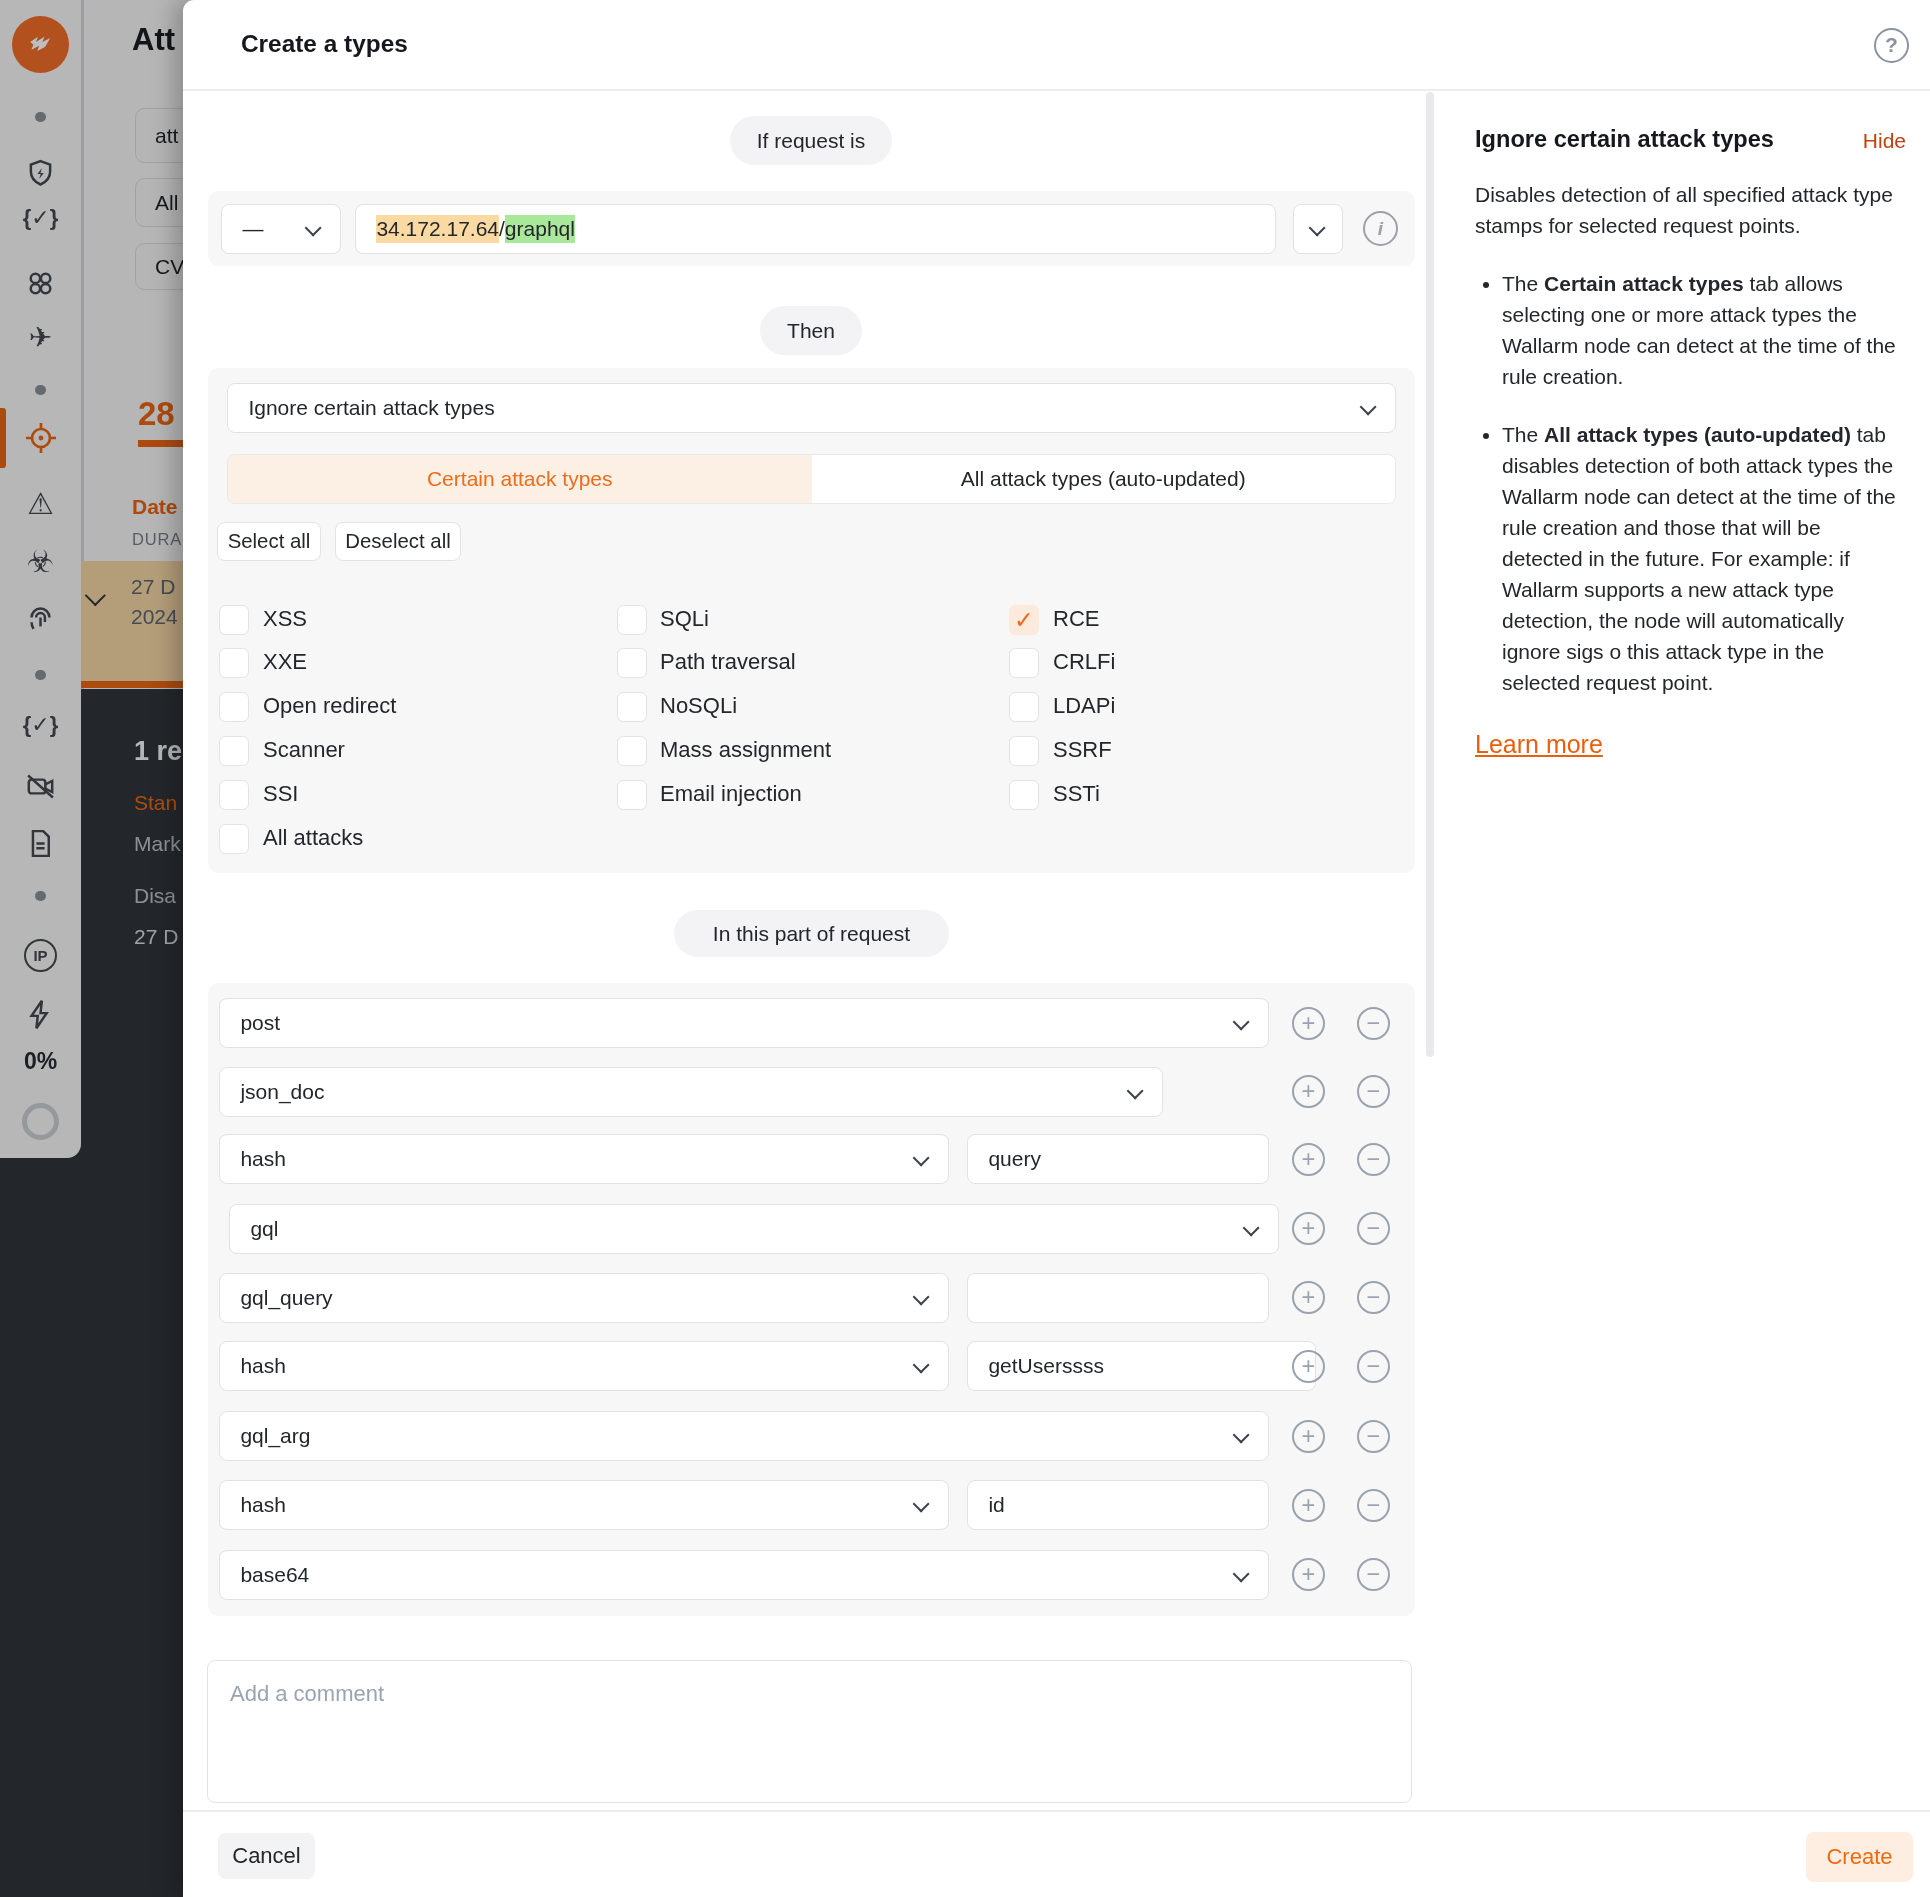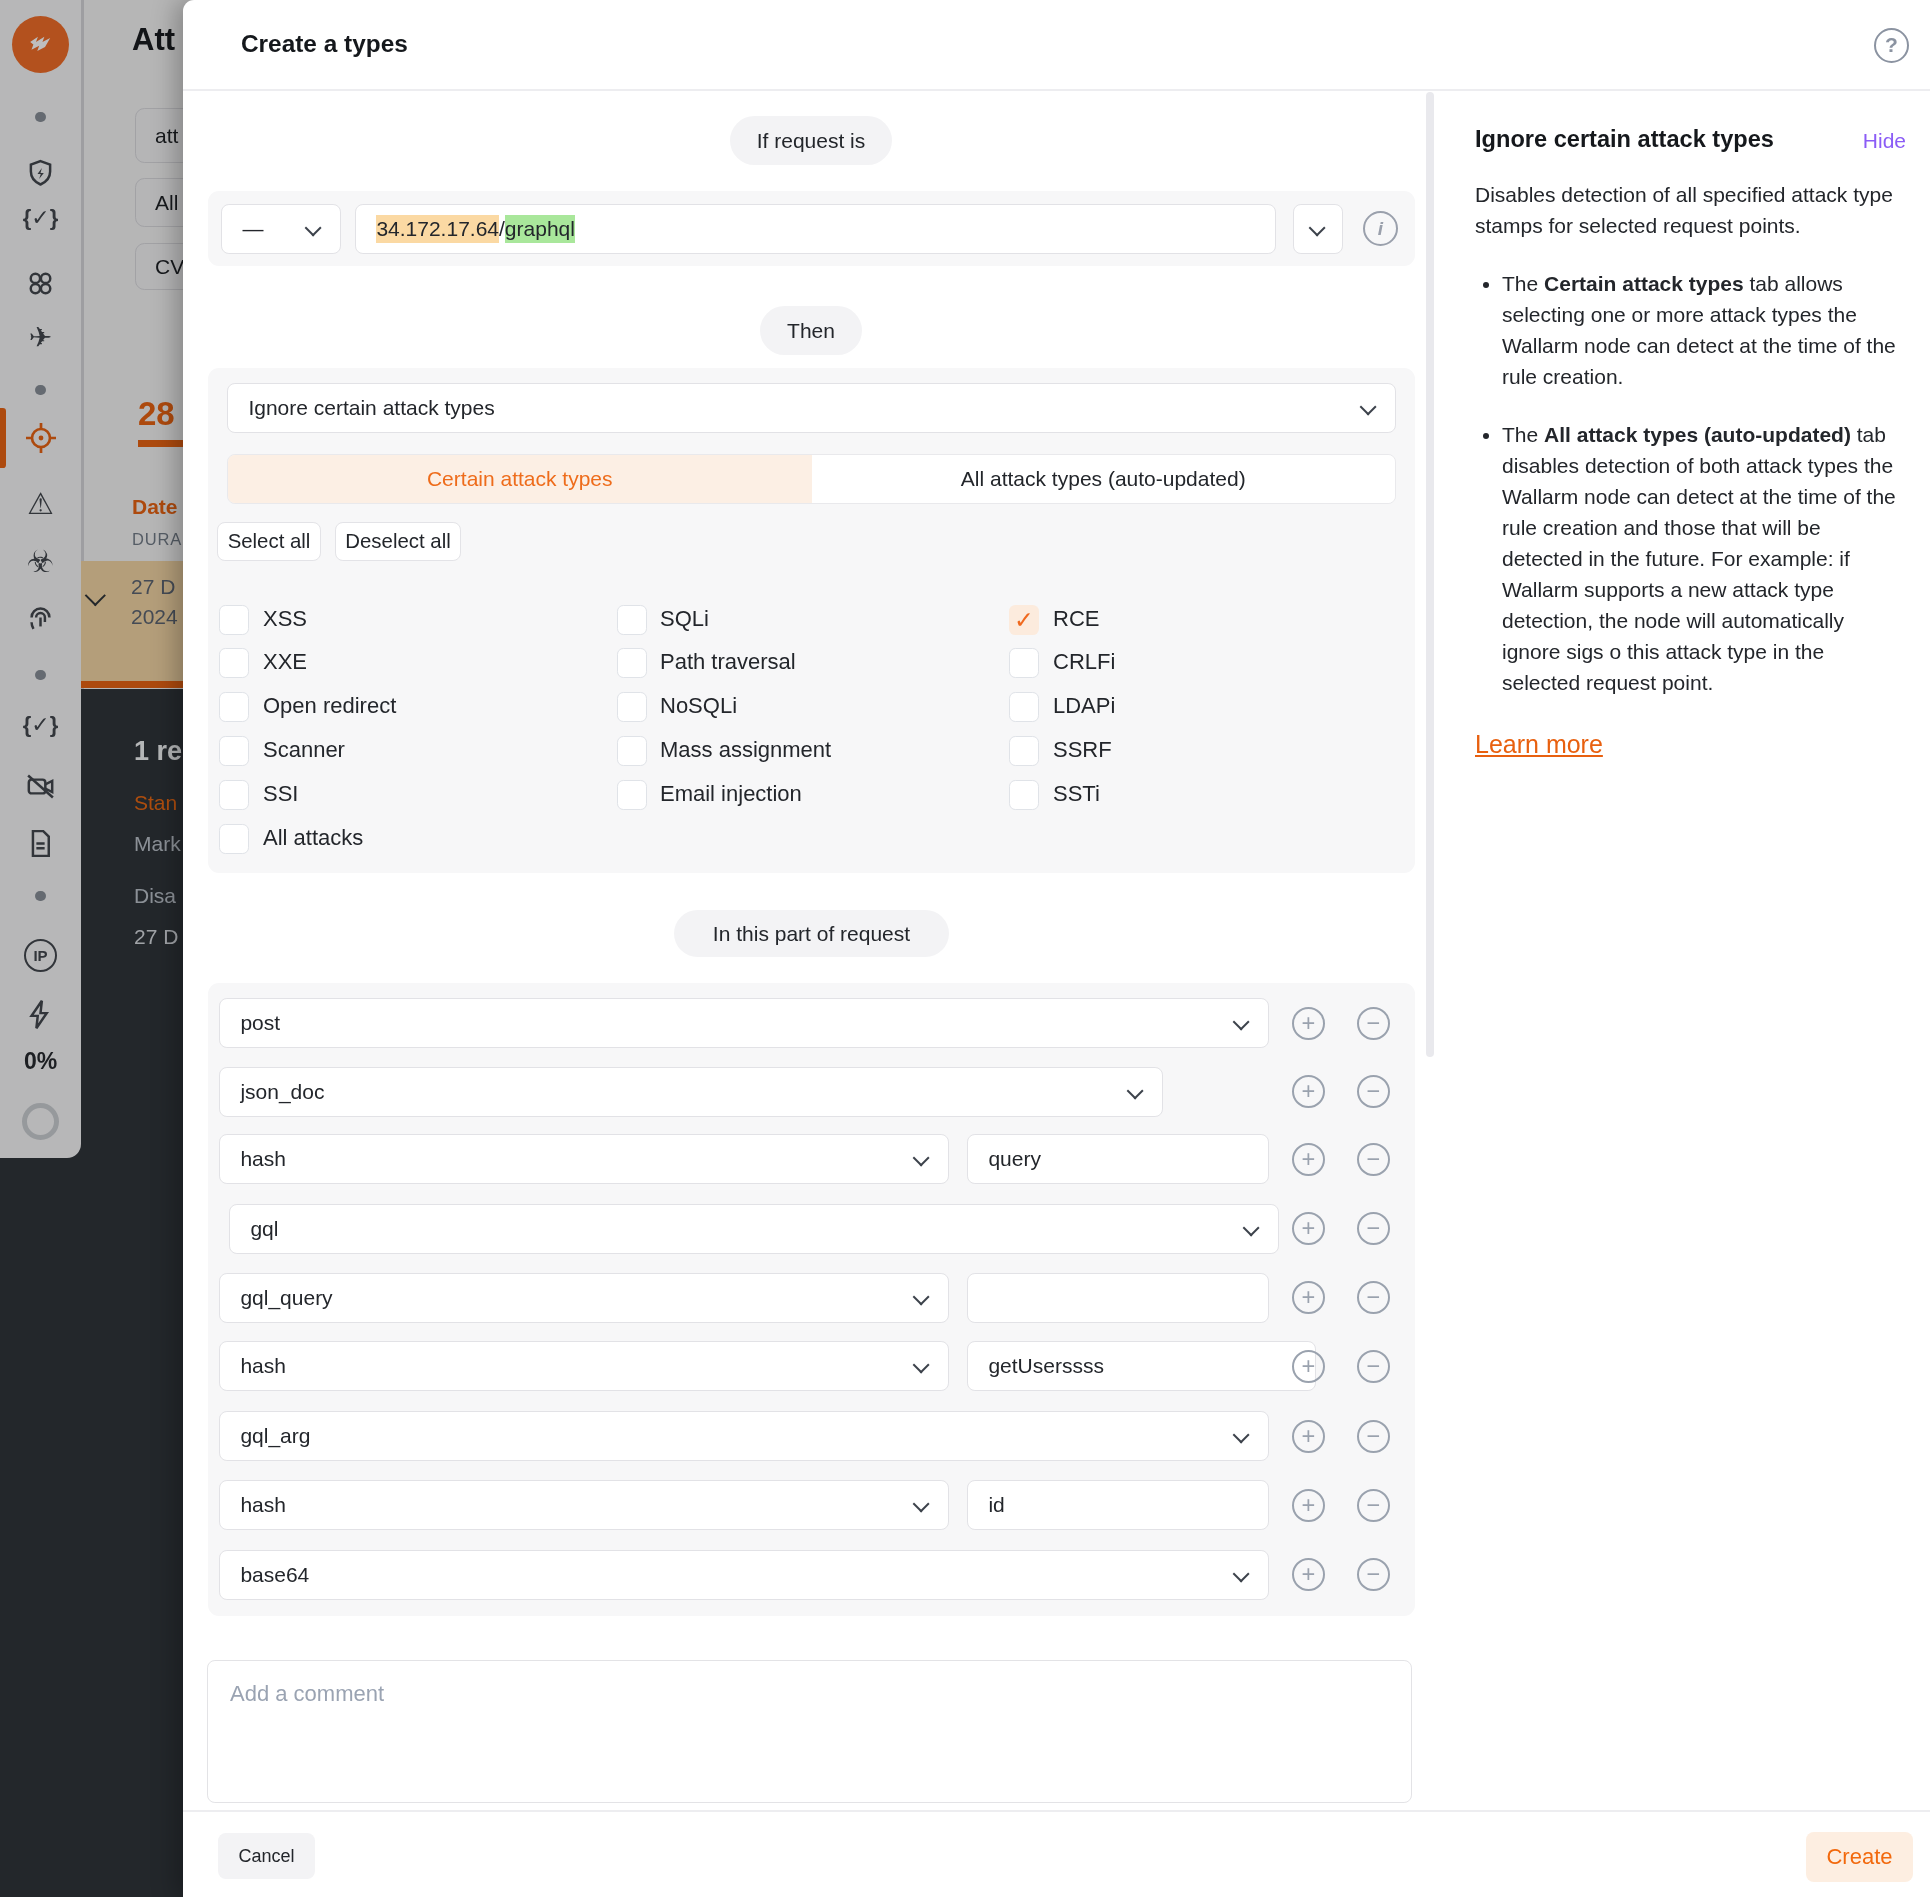--- a/index.html
+++ b/index.html
@@ -52,27 +52,27 @@
   .cb{position:absolute;width:30px;height:30px;background:#fff;border:1.6px solid #e0e3e8;border-radius:6.3px;box-sizing:border-box;
     display:flex;align-items:center;justify-content:center;}
   .cb.on{background:#fcebdd;border:none;color:#f0691e;font-size:23.6px;font-weight:bold;}
   .cblab{position:absolute;font-size:22px;color:#23262b;}
   .pm{position:absolute;width:33px;height:33px;border:2.4px solid #9aa2ae;border-radius:50%;color:#9aa2ae;box-sizing:border-box;
     font-size:23.6px;display:flex;align-items:center;justify-content:center;}
   textarea.cmt{position:absolute;left:207px;top:1660px;width:1205px;height:143px;border:1.6px solid #e3e3e6;border-radius:7.9px;
     box-sizing:border-box;resize:none;font-family:inherit;font-size:22px;padding:20.4px 22px;color:#23262b;outline:none;}
   textarea.cmt::placeholder{color:#9aa3b2;}
   .scrollthumb{position:absolute;left:1426px;top:92px;width:7.9px;height:965px;background:#e9e9ed;border-radius:3.9px;}
-  .btn{position:absolute;border-radius:7.9px;display:flex;align-items:center;justify-content:center;font-size:18px;}
+  .btn{position:absolute;border-radius:7.9px;display:flex;align-items:center;justify-content:center;font-size:22px;}
   .cancel{left:218px;top:1833px;width:97px;height:46px;background:#f3f3f5;color:#23262b;}
   .create{left:1806px;top:1832px;width:107px;height:50px;background:#fdeee1;color:#f2690d;font-size:22px;}
   
   .help{position:absolute;left:1475px;top:126px;width:431px;}
   .help h2{margin:0;font-size:23.6px;font-weight:bold;color:#15181c;display:inline;}
-  .hide{position:absolute;right:0;top:3.1px;font-size:21px;color:#8b5cf6;cursor:pointer;}
+  .hide{position:absolute;right:0;top:3.1px;font-size:21px;color:#c2410c;cursor:pointer;}
   .help p.intro{margin:26px 0 0 0;font-size:21px;line-height:31px;color:#23262b;}
   .help ul{margin:27px 0 0 0;padding-left:27px;}
   .help li{font-size:21px;line-height:31px;margin-bottom:27px;color:#23262b;}
   .lmore{display:inline-block;margin-top:4.7px;font-size:25px;color:#e8600f;text-decoration:underline;cursor:pointer;}
   
   .bt{position:absolute;font-size:21px;}
 </style>
 </head>
 <body>
 

